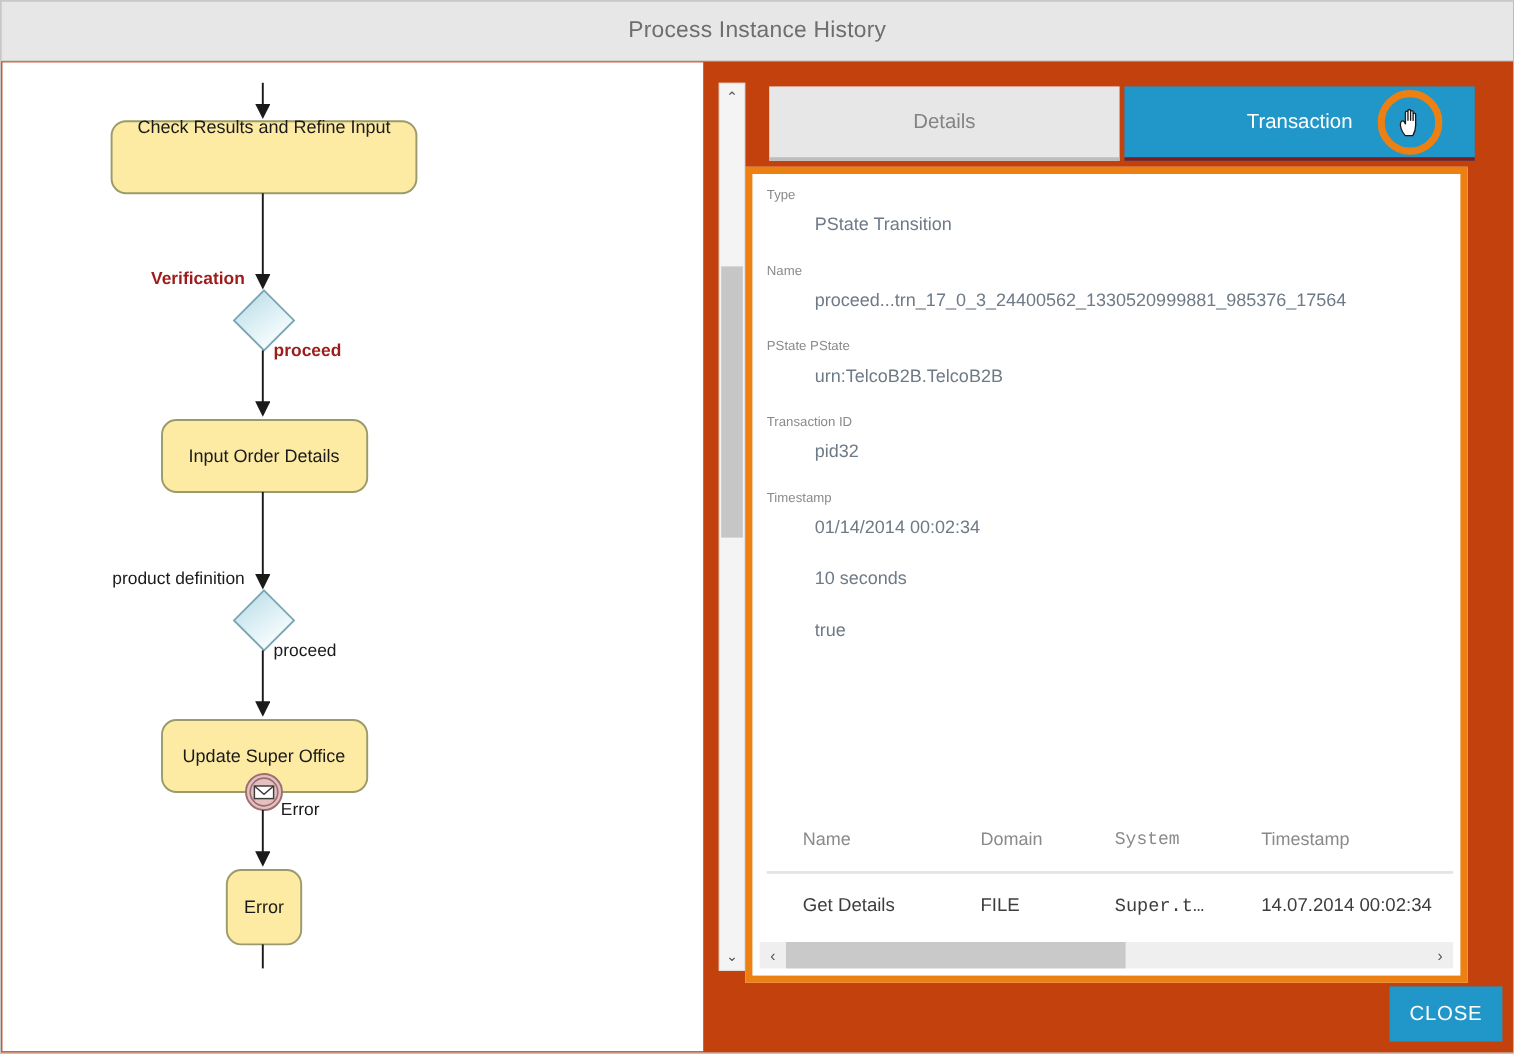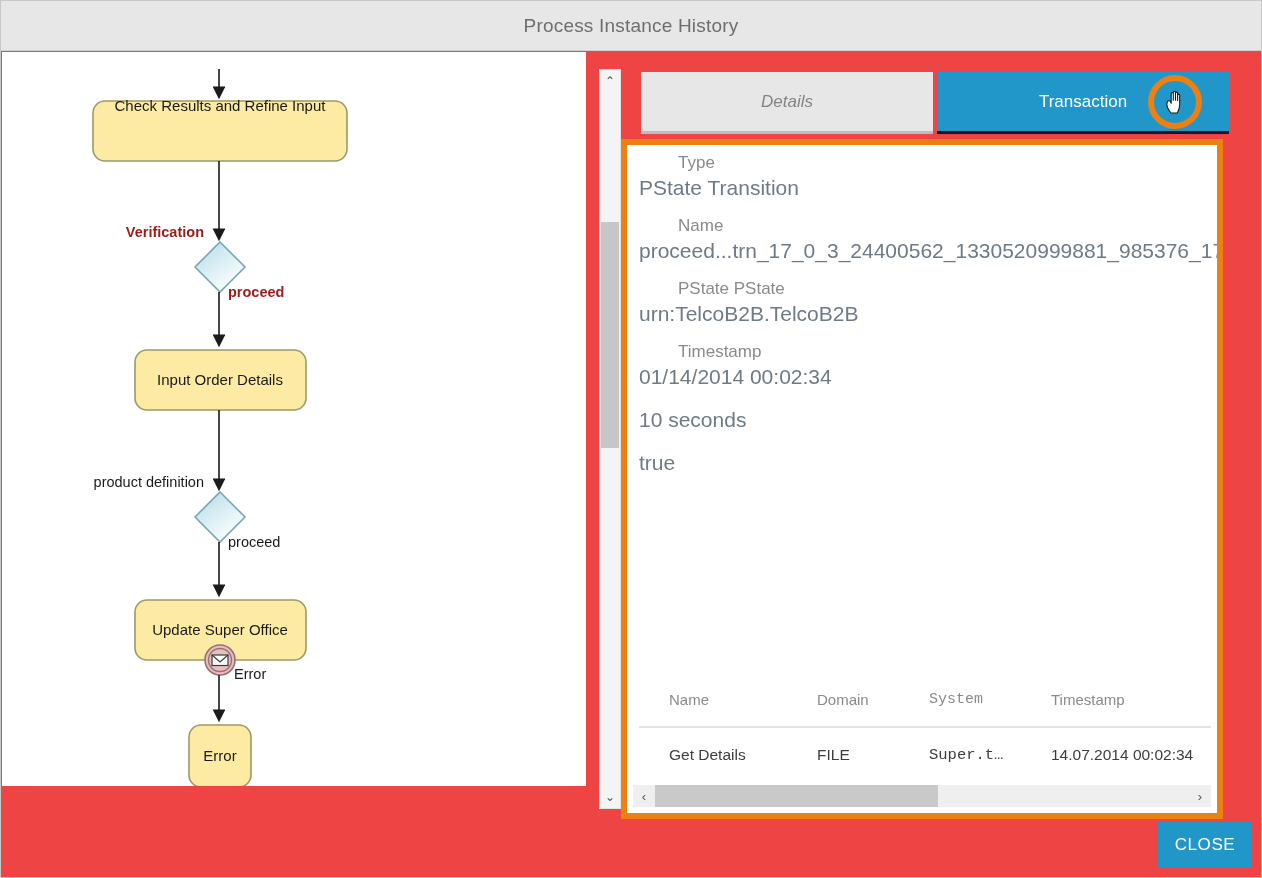--- a/index.html
+++ b/index.html
@@ -14,21 +14,21 @@
     overflow: hidden;
     position: relative;
   }
   #app {
     position: absolute;
     left: 0; top: 0;
     width: 1262px;
     height: 878px;
     box-sizing: border-box;
     border: 1px solid #c8c8c8;
-    background: #ef4444;
+    background: #c2410c;
   }
 
   
   .titlebar {
     position: absolute;
     left: 0; top: 0;
     width: 1260px;
     height: 50px;
     background: #e7e7e7;
     border-bottom: 1px solid #d0d0d0;
@@ -41,21 +41,21 @@
     font-size: 19px;
     color: #6e6e6e;
     letter-spacing: 0.2px;
   }
 
   
   .diagram {
     position: absolute;
     left: 1px; top: 51px;
     width: 584px;
-    height: 734px;
+    height: 824px;
     background: #ffffff;
     overflow: hidden;
   }
   .diagram svg { display: block; }
   .node-label {
     font-family: "Liberation Sans", sans-serif;
     font-size: 15px;
     fill: #1a1a1a;
   }
   .edge-label-red {
@@ -126,26 +126,25 @@
     justify-content: center;
     font-size: 17px;
     box-sizing: border-box;
     position: relative;
     cursor: pointer;
   }
   .tab-inactive {
     background: #e7e7e7;
     color: #848484;
     border-bottom: 3px solid #bdbdbd;
-    font-style: italic;
   }
   .tab-active {
     background: #2196c9;
     color: #ffffff;
-    border-bottom: 3px solid #0f172a;
+    border-bottom: 3px solid #7f1d1d;
   }
 
   .cursor-ring {
     position: absolute;
     right: 27px;
     top: 50%;
     transform: translateY(-50%);
     width: 54px;
     height: 54px;
     border: 6px solid #ed8013;
@@ -167,30 +166,30 @@
     box-sizing: border-box;
     overflow: hidden;
   }
   .fields {
     position: absolute;
     left: 12px; top: 8px;
     right: 6px;
   }
   .field { margin-bottom: 13px; }
   .field-label {
-    font-size: 17px;
+    font-size: 11px;
     color: #8a8a8a;
     line-height: 20px;
-    margin-left: 39px;
   }
   .field-value {
-    font-size: 21px;
+    font-size: 15px;
     color: #6e7a86;
     line-height: 30px;
     white-space: nowrap;
+    margin-left: 40px;
   }
 
   
   .inner-table {
     position: absolute;
     left: 12px;
     top: 536px;
     right: 6px;
   }
   .tbl {
@@ -368,20 +367,24 @@
           <div class="field-label">Type</div>
           <div class="field-value">PState Transition</div>
         </div>
         <div class="field">
           <div class="field-label">Name</div>
           <div class="field-value">proceed...trn_17_0_3_24400562_1330520999881_985376_17564</div>
         </div>
         <div class="field">
           <div class="field-label">PState PState</div>
           <div class="field-value">urn:TelcoB2B.TelcoB2B</div>
+        </div>
+        <div class="field">
+          <div class="field-label">Transaction ID</div>
+          <div class="field-value">pid32</div>
         </div>
         <div class="field">
           <div class="field-label">Timestamp</div>
           <div class="field-value">01/14/2014 00:02:34</div>
         </div>
         <div class="field">
           <div class="field-value">10 seconds</div>
         </div>
         <div class="field">
           <div class="field-value">true</div>

